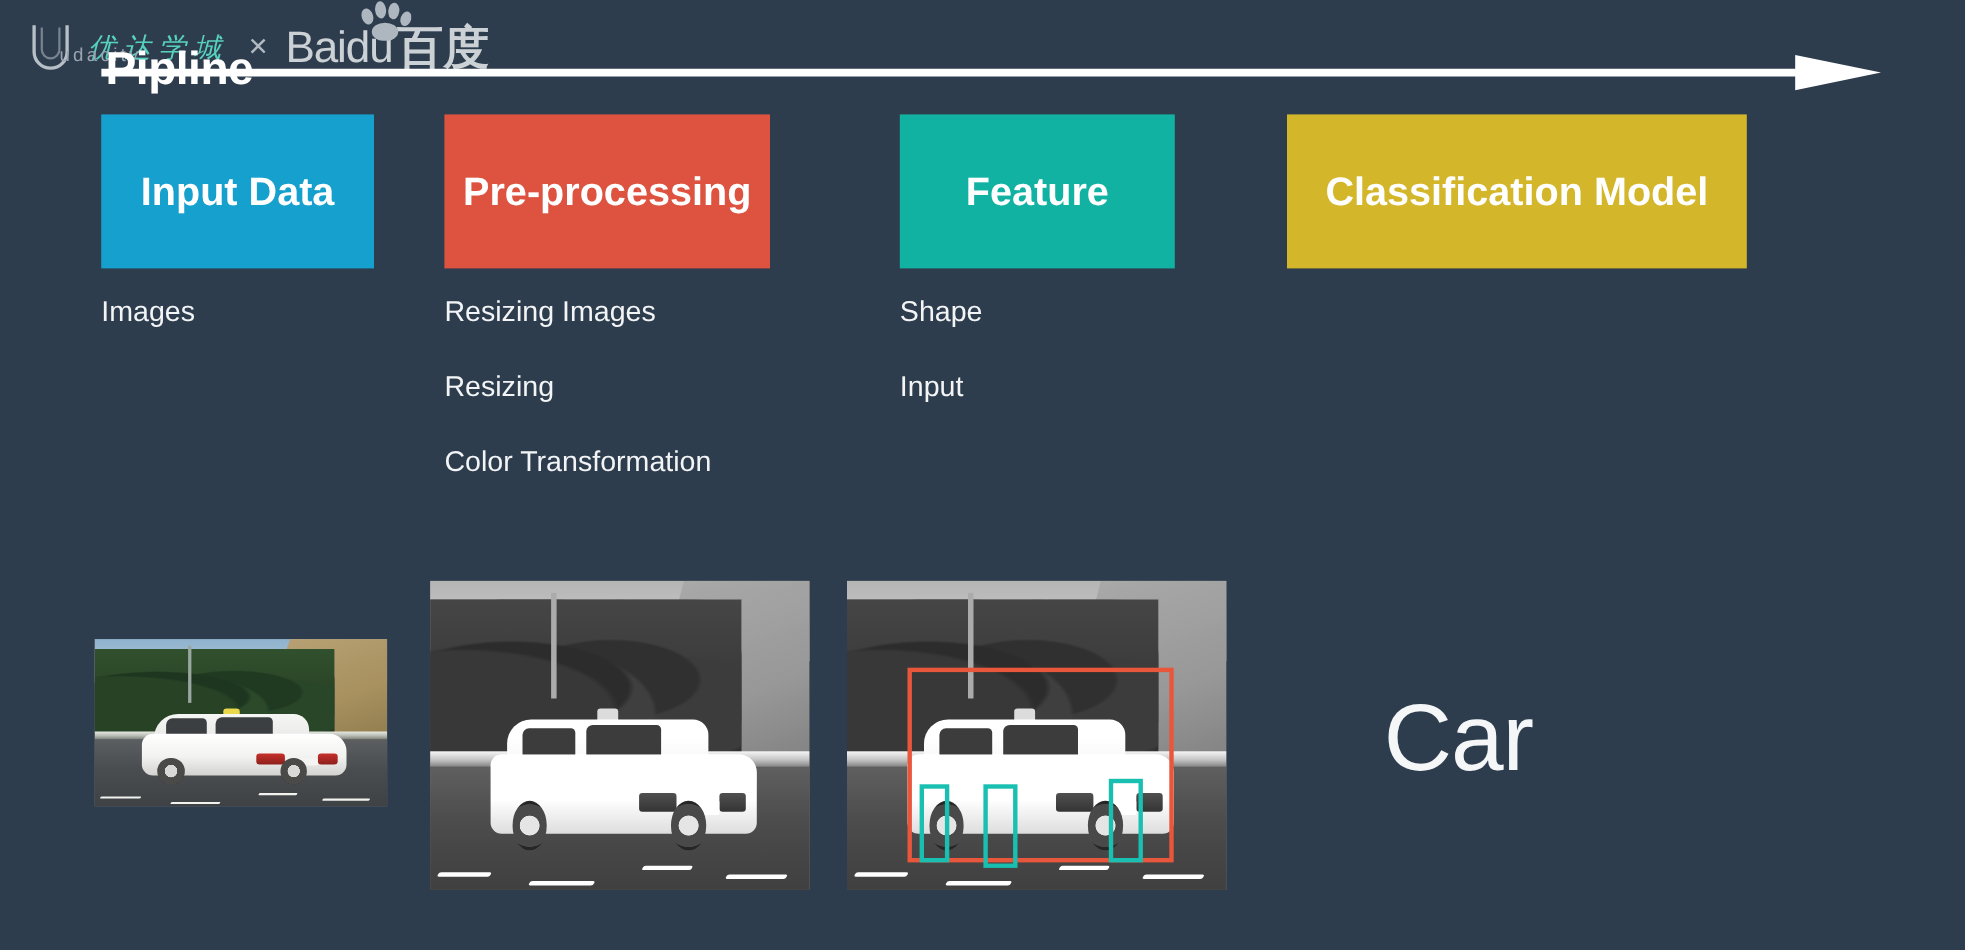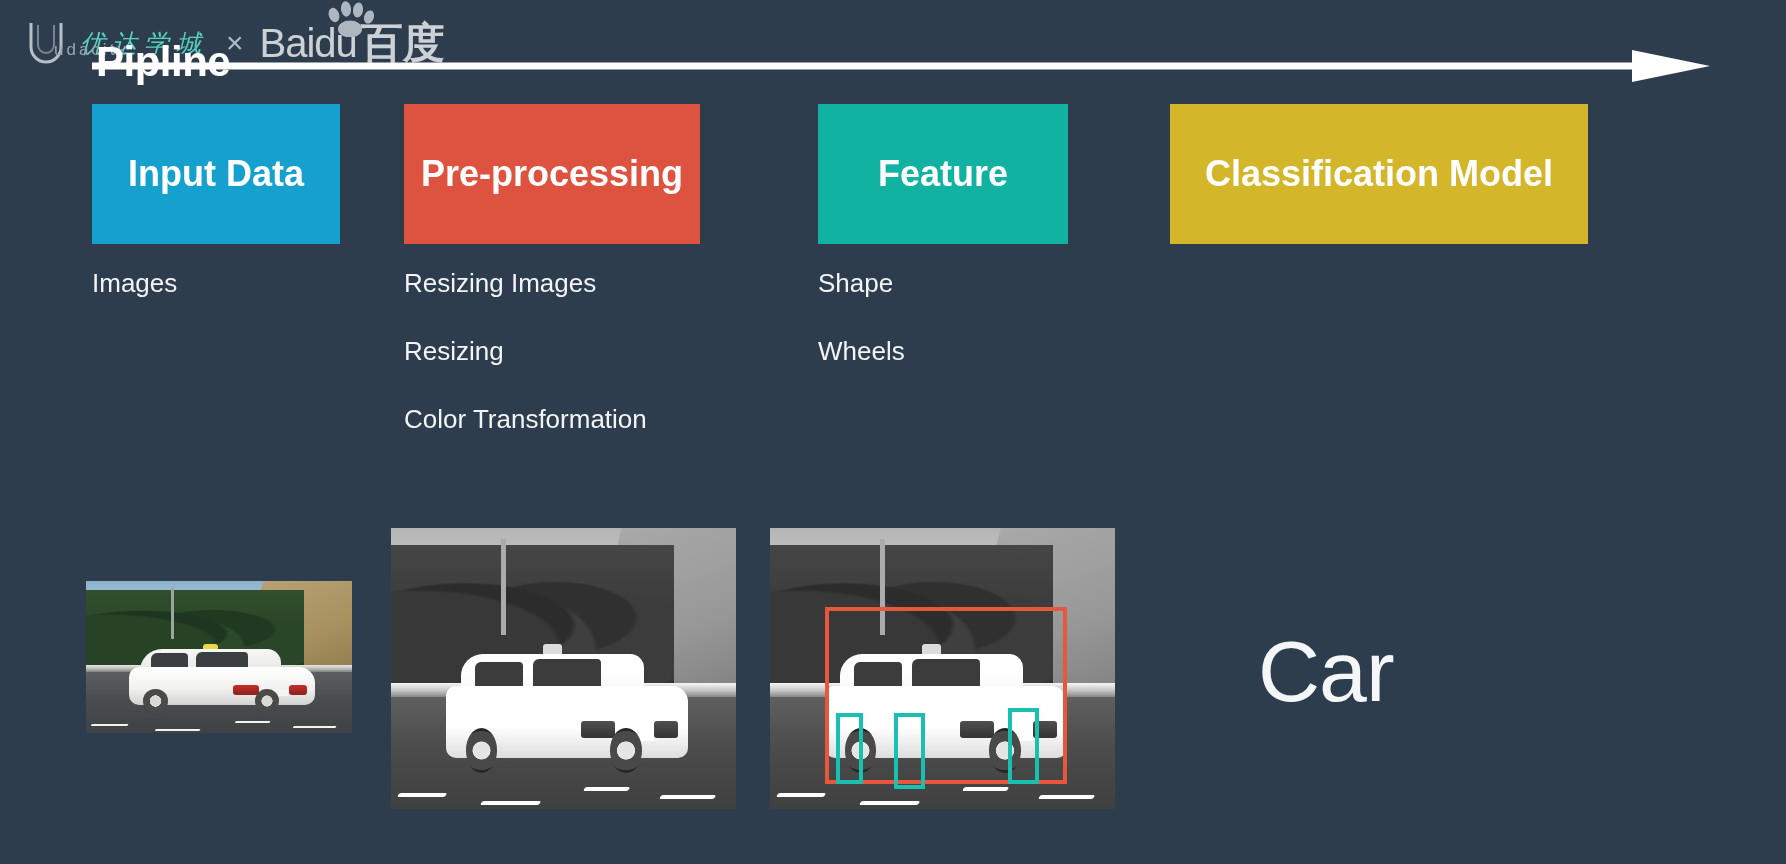--- a/index.html
+++ b/index.html
@@ -324,21 +324,21 @@
     <div class="stage-item">Color Transformation</div>
   </div>
 </div>
 
 <div class="stage" id="stage-2">
   <div class="stage-box" style="background:#12b2a2">
     <span class="stage-box-label">Feature</span>
   </div>
   <div class="stage-items">
     <div class="stage-item">Shape</div>
-    <div class="stage-item">Wheels</div>
+    <div class="stage-item">Input</div>
   </div>
 </div>
 
 <div class="stage" id="stage-3">
   <div class="stage-box" style="background:#d4b62a">
     <span class="stage-box-label">Classification Model</span>
   </div>
 </div>
 
 <div class="examples">

